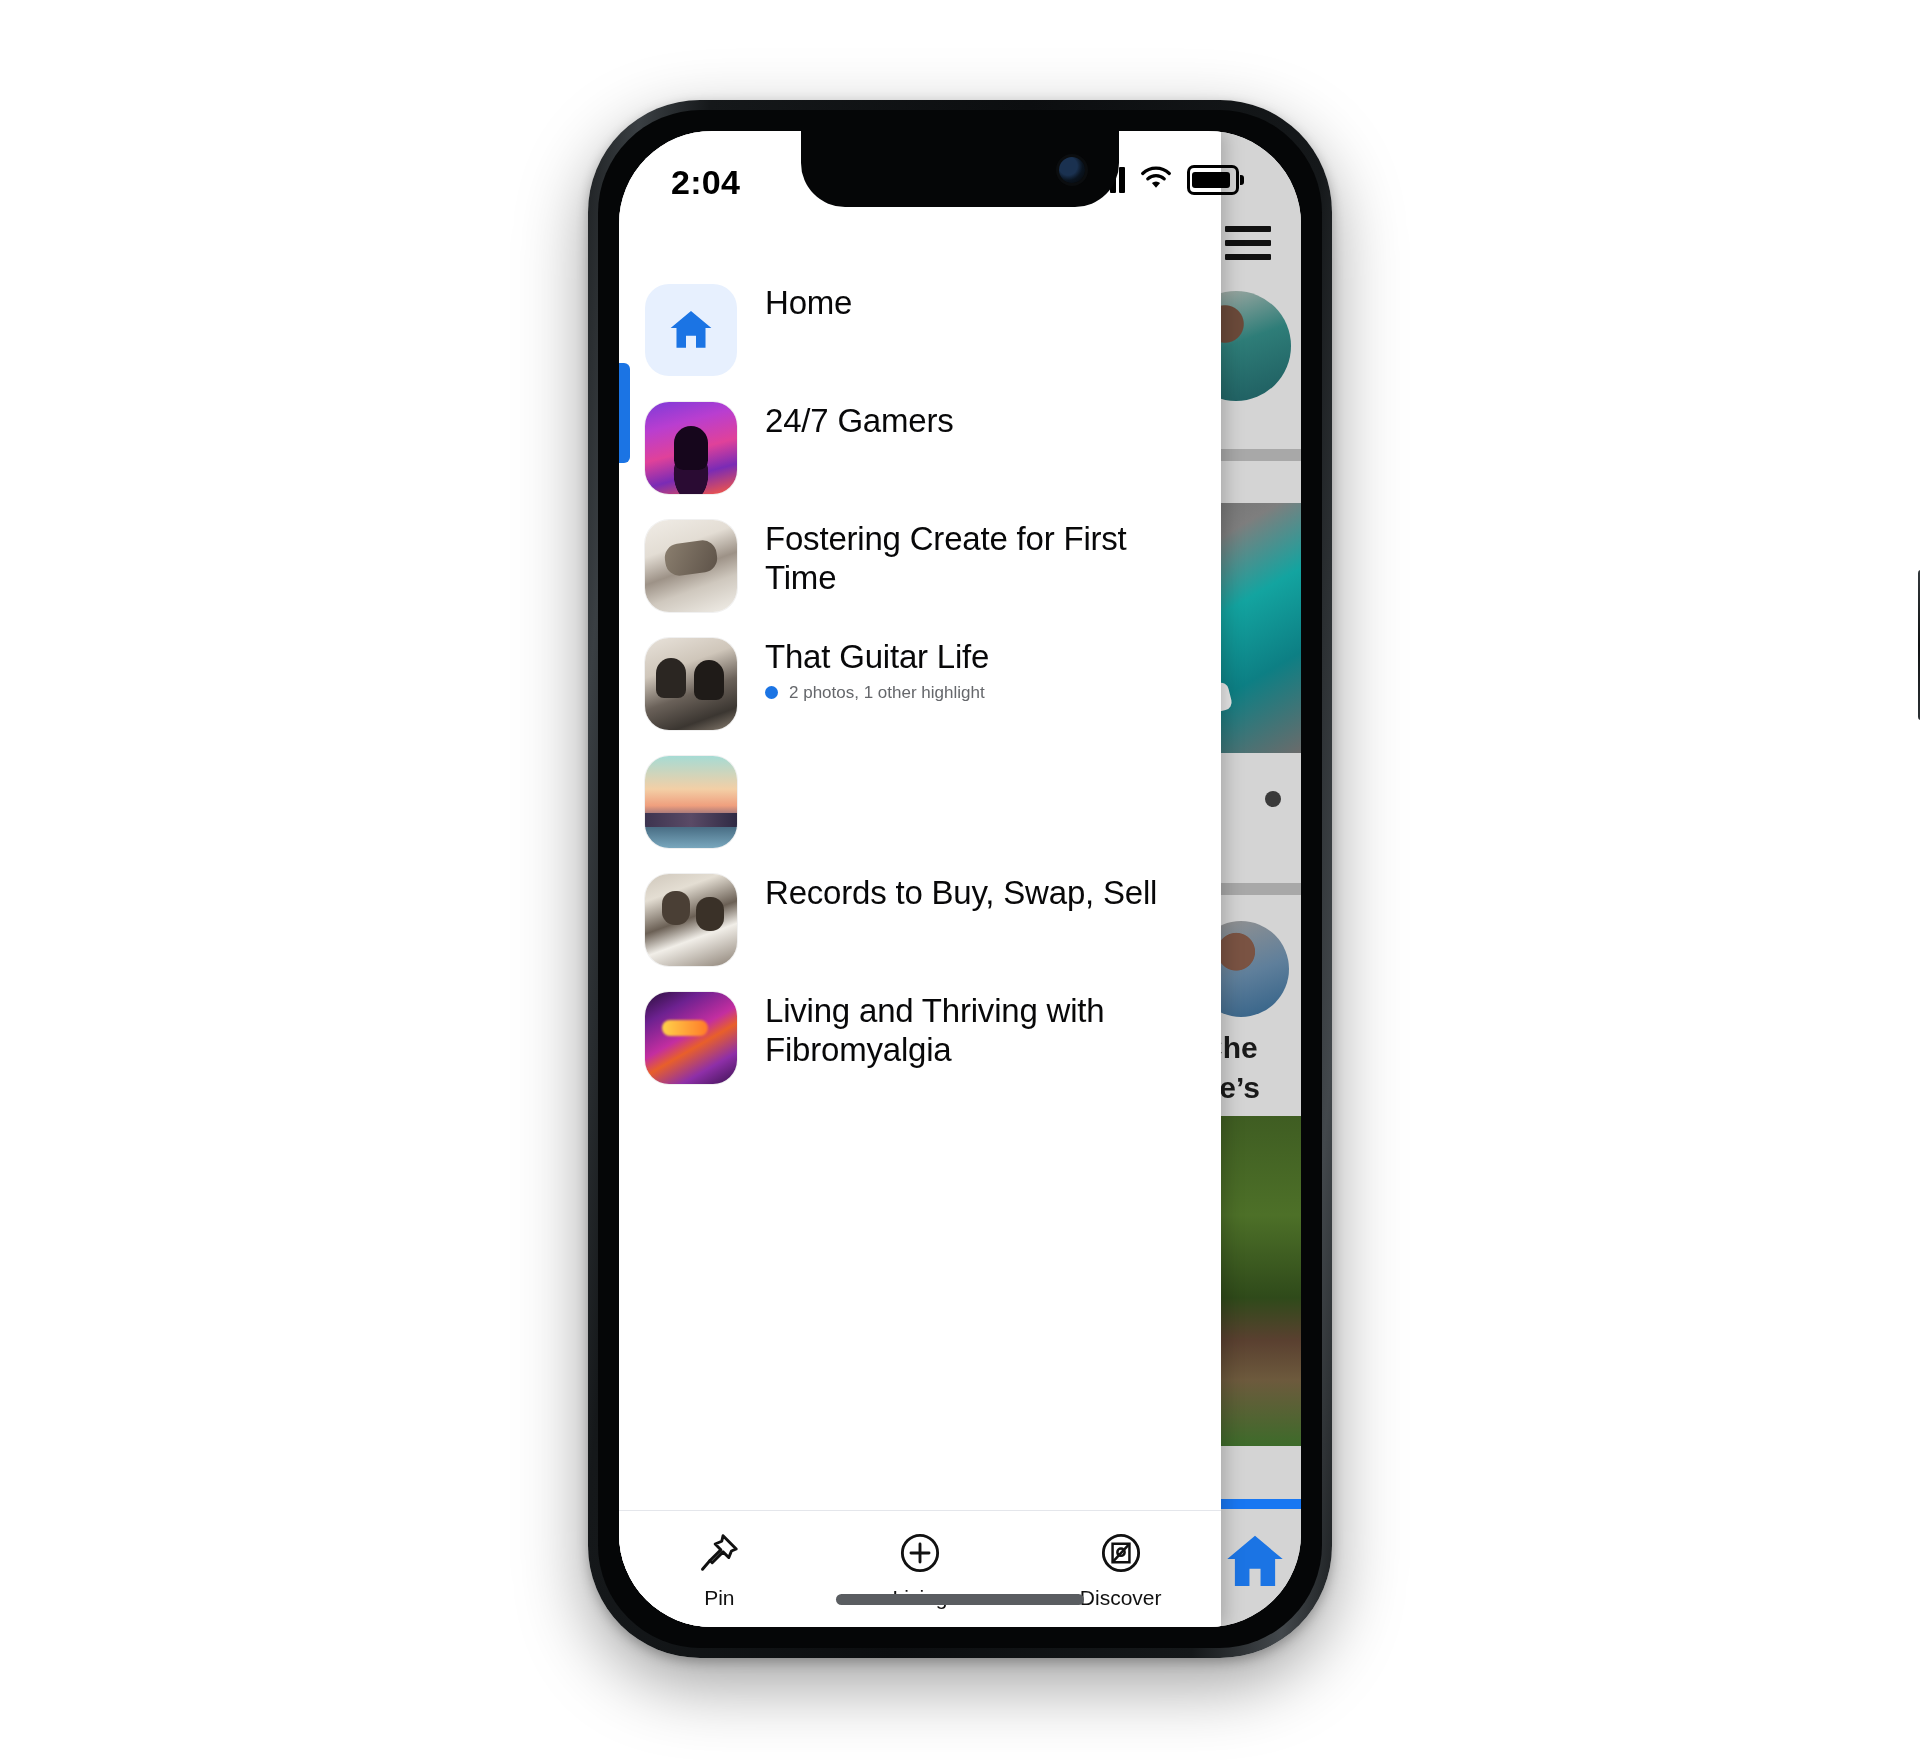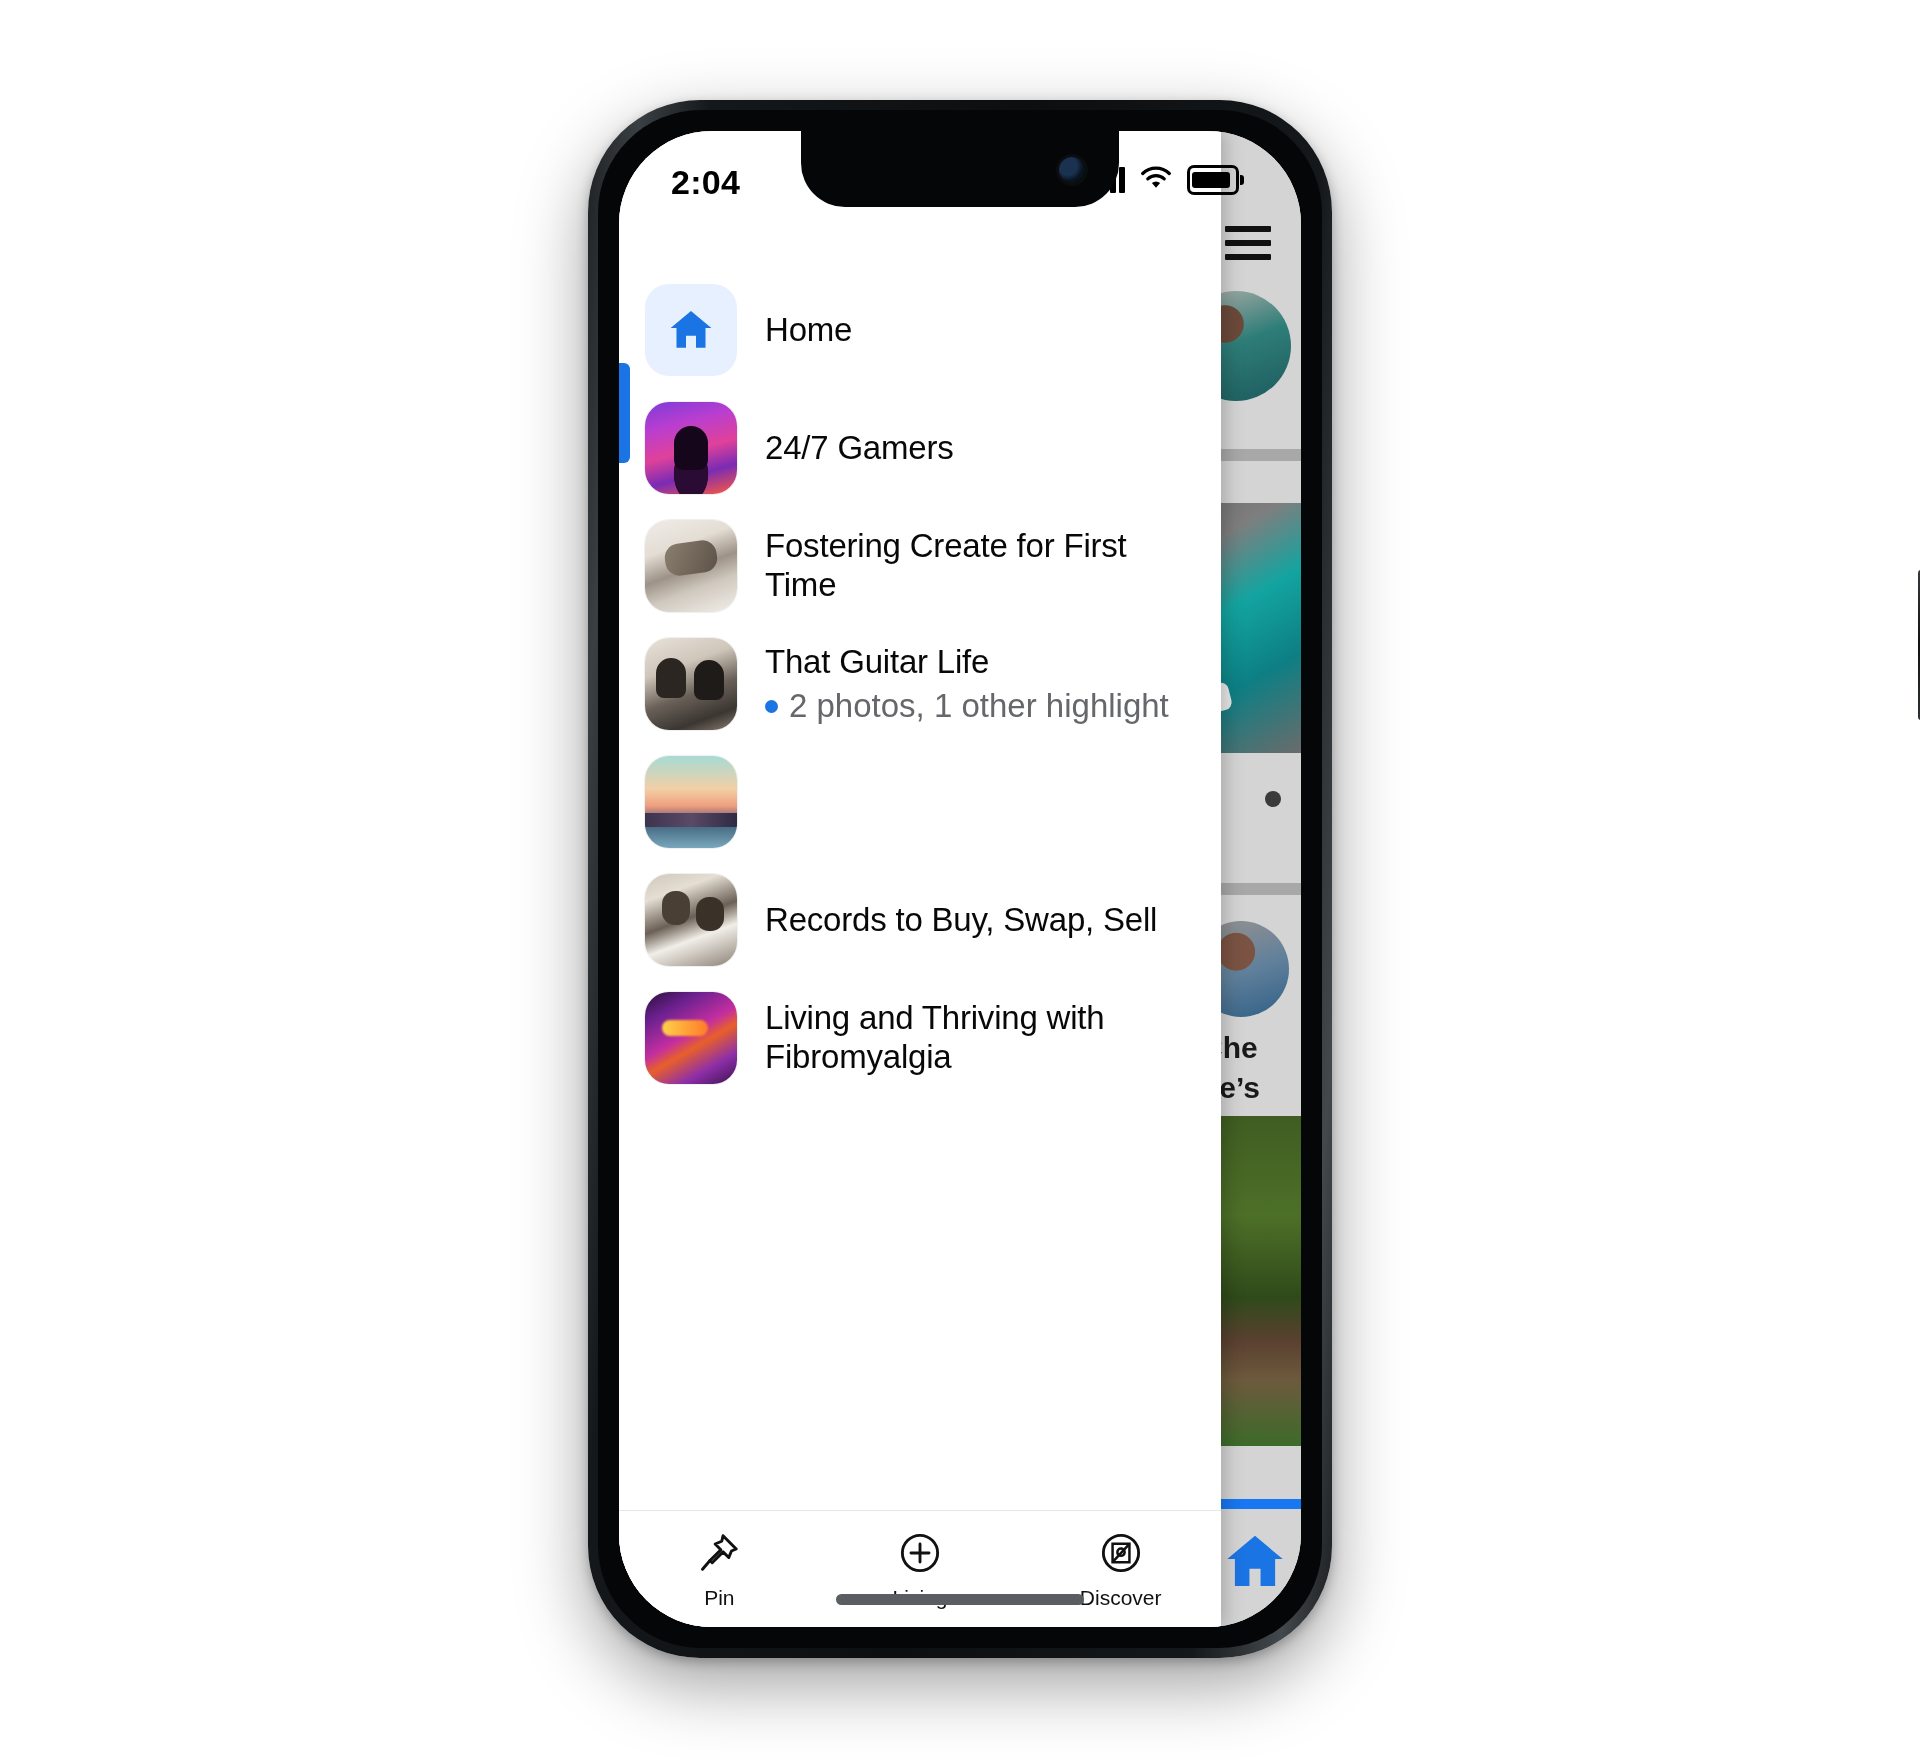--- a/index.html
+++ b/index.html
@@ -137,40 +137,40 @@
     display:flex;flex-direction:column;
     box-shadow:4px 0 18px rgba(0,0,0,.22);
   }
   #drawer-selection-bar{
     position:absolute;left:0;top:232px;width:11px;height:100px;background:#1b74e4;border-radius:0 6px 6px 0;
   }
   #drawer-list{
     flex:1;overflow:hidden;padding-top:140px;
   }
   .drawer-item{
-    display:flex;align-items:center;gap:28px;
+    display:flex;gap:28px;
     padding:13px 26px 13px 26px;
     cursor:pointer;
   }
   .thumb{
     width:92px;height:92px;border-radius:24px;flex:0 0 92px;
     overflow:hidden;position:relative;
     box-shadow:0 0 0 1px rgba(0,0,0,.06);
   }
   .thumb.home-thumb{
     background:#e7f0fe;display:flex;align-items:center;justify-content:center;box-shadow:none;
   }
   .item-text{display:flex;flex-direction:column;gap:6px;min-width:0;}
   .item-title{
     font-size:33px;font-weight:400;color:#080809;line-height:1.18;
     letter-spacing:-.2px;
   }
   .item-sub{
     display:flex;align-items:center;gap:11px;
-    font-size:33px;color:#65676b;
+    font-size:17px;color:#65676b;
   }
   .sub-dot{width:13px;height:13px;border-radius:50%;background:#1b74e4;flex:0 0 13px;}
 
   
   .th-gamers{background:
       radial-gradient(ellipse at 50% 78%, #2a0b33 0 26%, transparent 27%),
       linear-gradient(165deg,#7d3bd8 0%, #b93ed0 26%, #e0419a 52%, #7a2bb5 74%, #ff5a3c 100%);}
   .th-gamers::after{content:"";position:absolute;left:50%;top:26%;transform:translateX(-50%);
       width:34px;height:44px;border-radius:18px 18px 10px 10px;background:#16061c;}
   .th-kitten{background:linear-gradient(160deg,#f0ece6 0%, #e3ddd4 30%, #9d9287 52%, #cfc8be 70%, #f2efe9 100%);}

